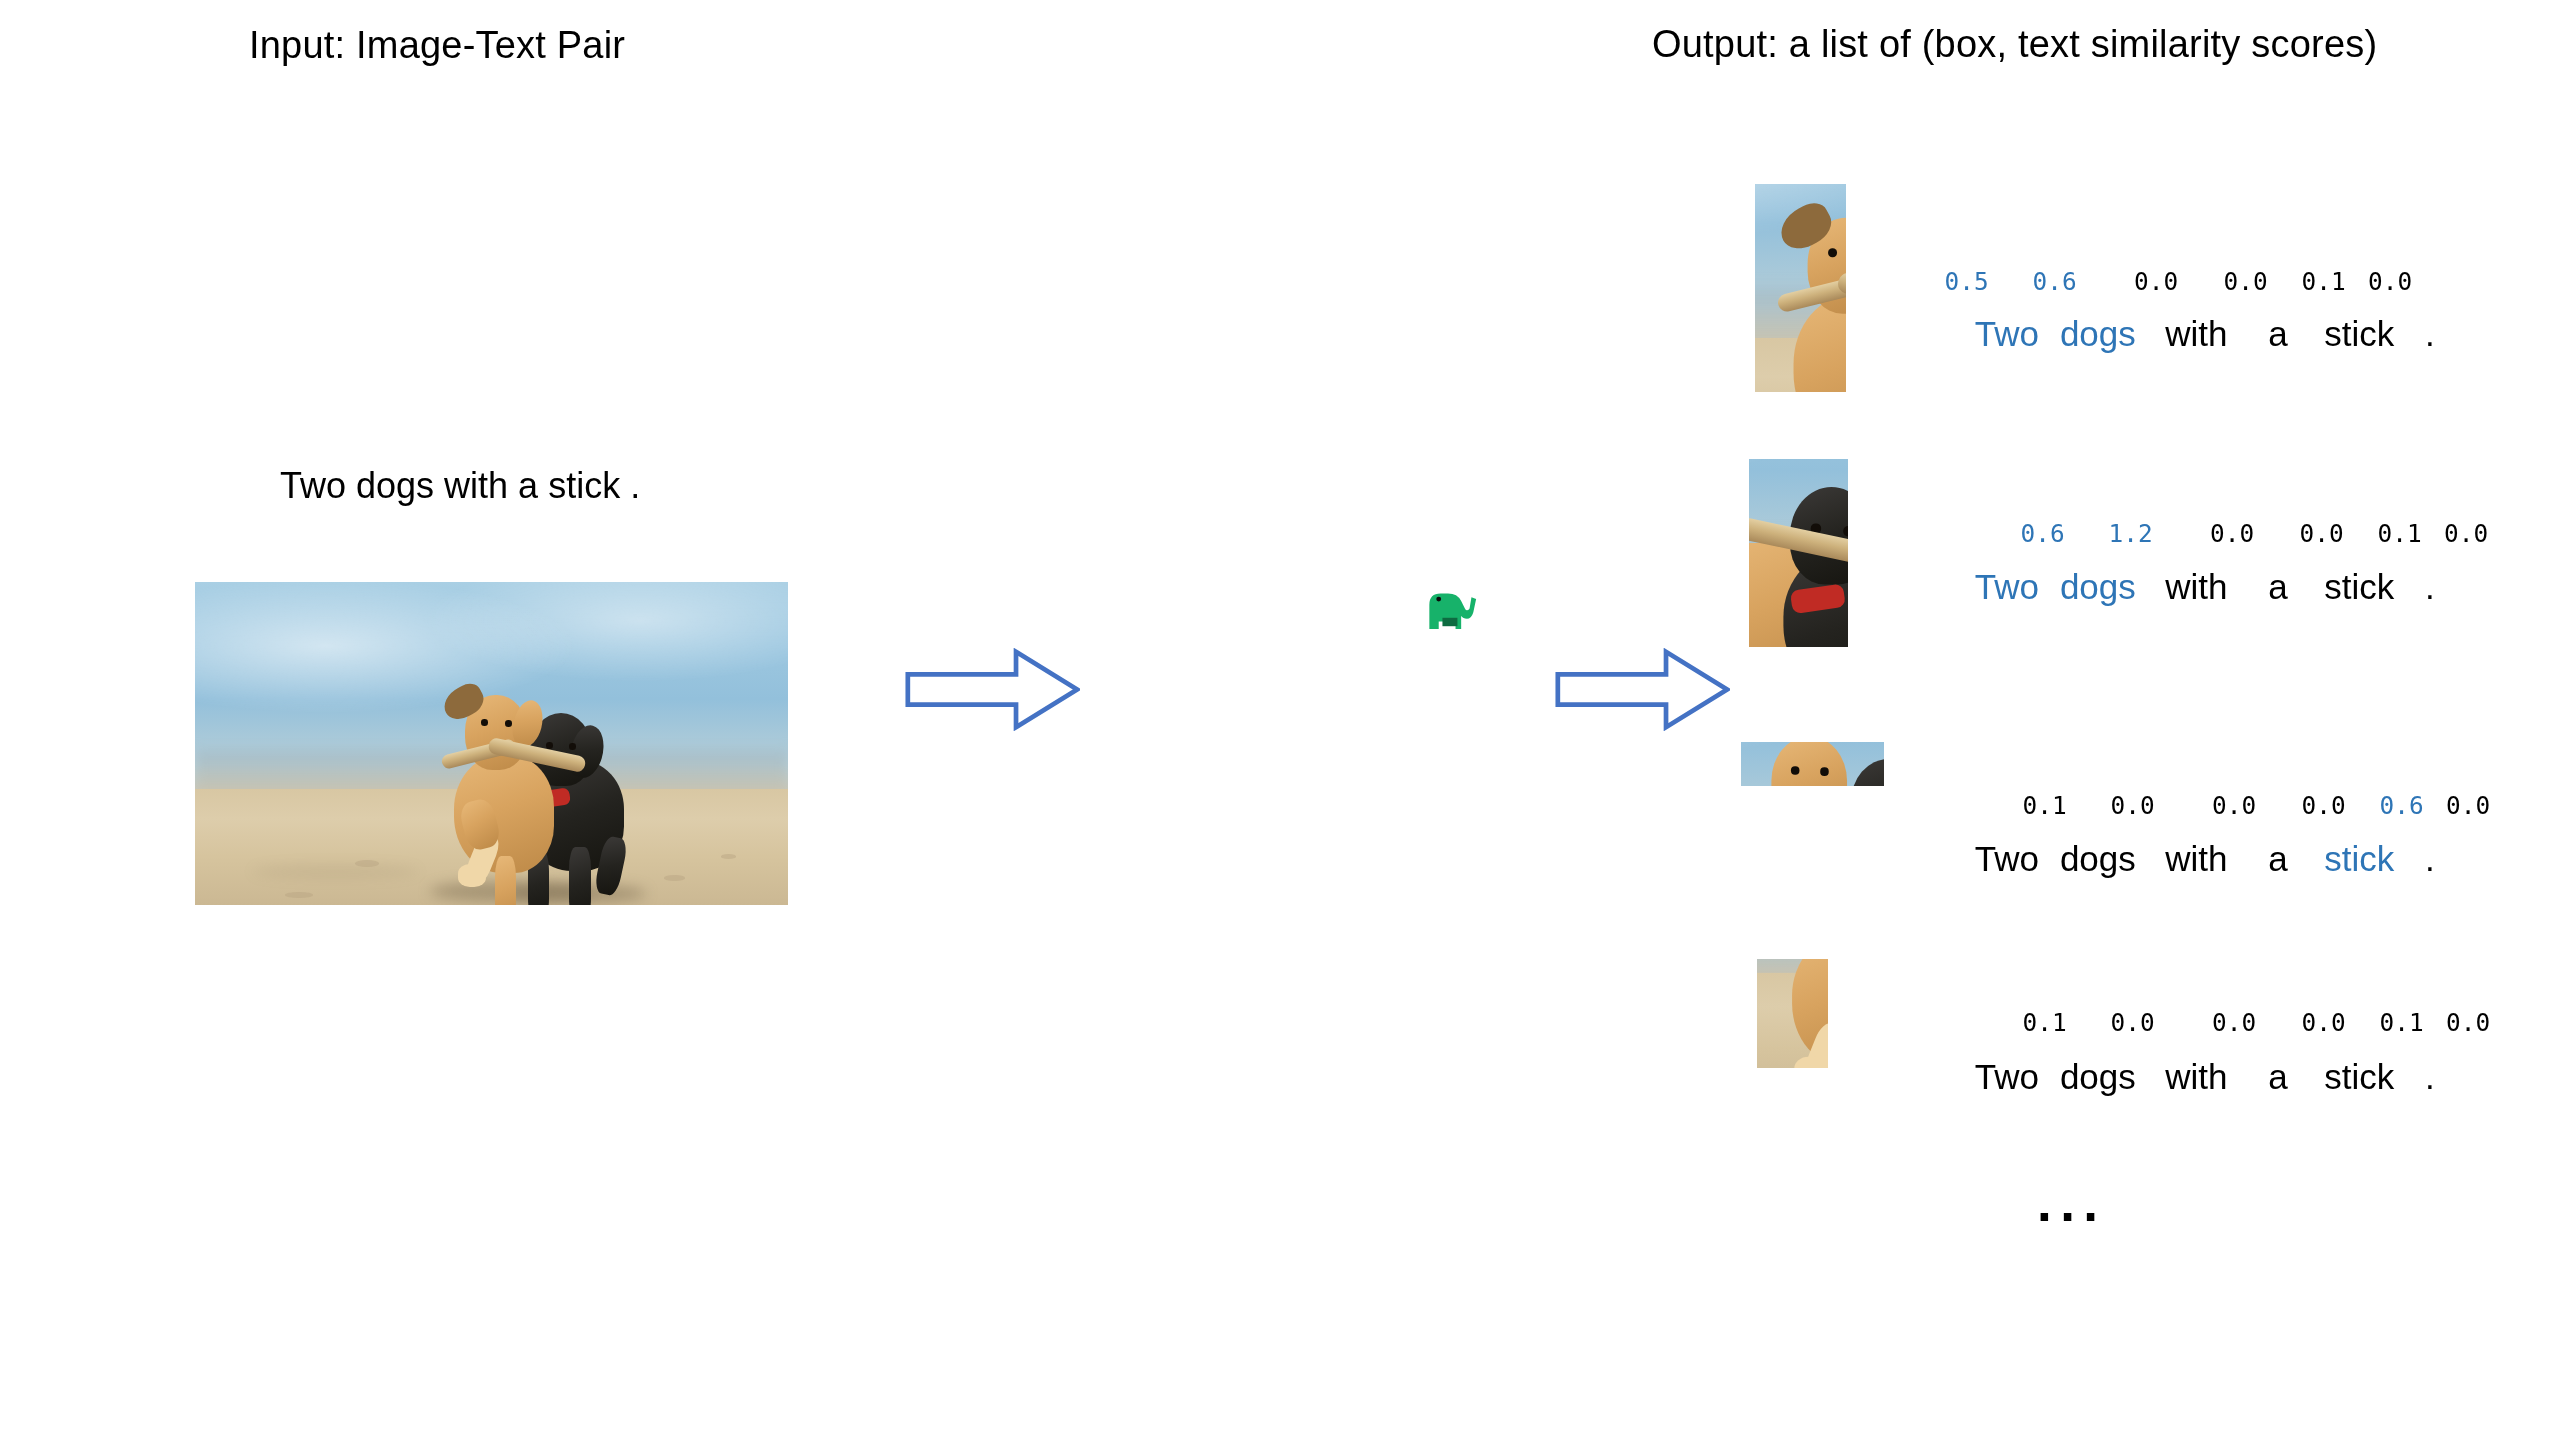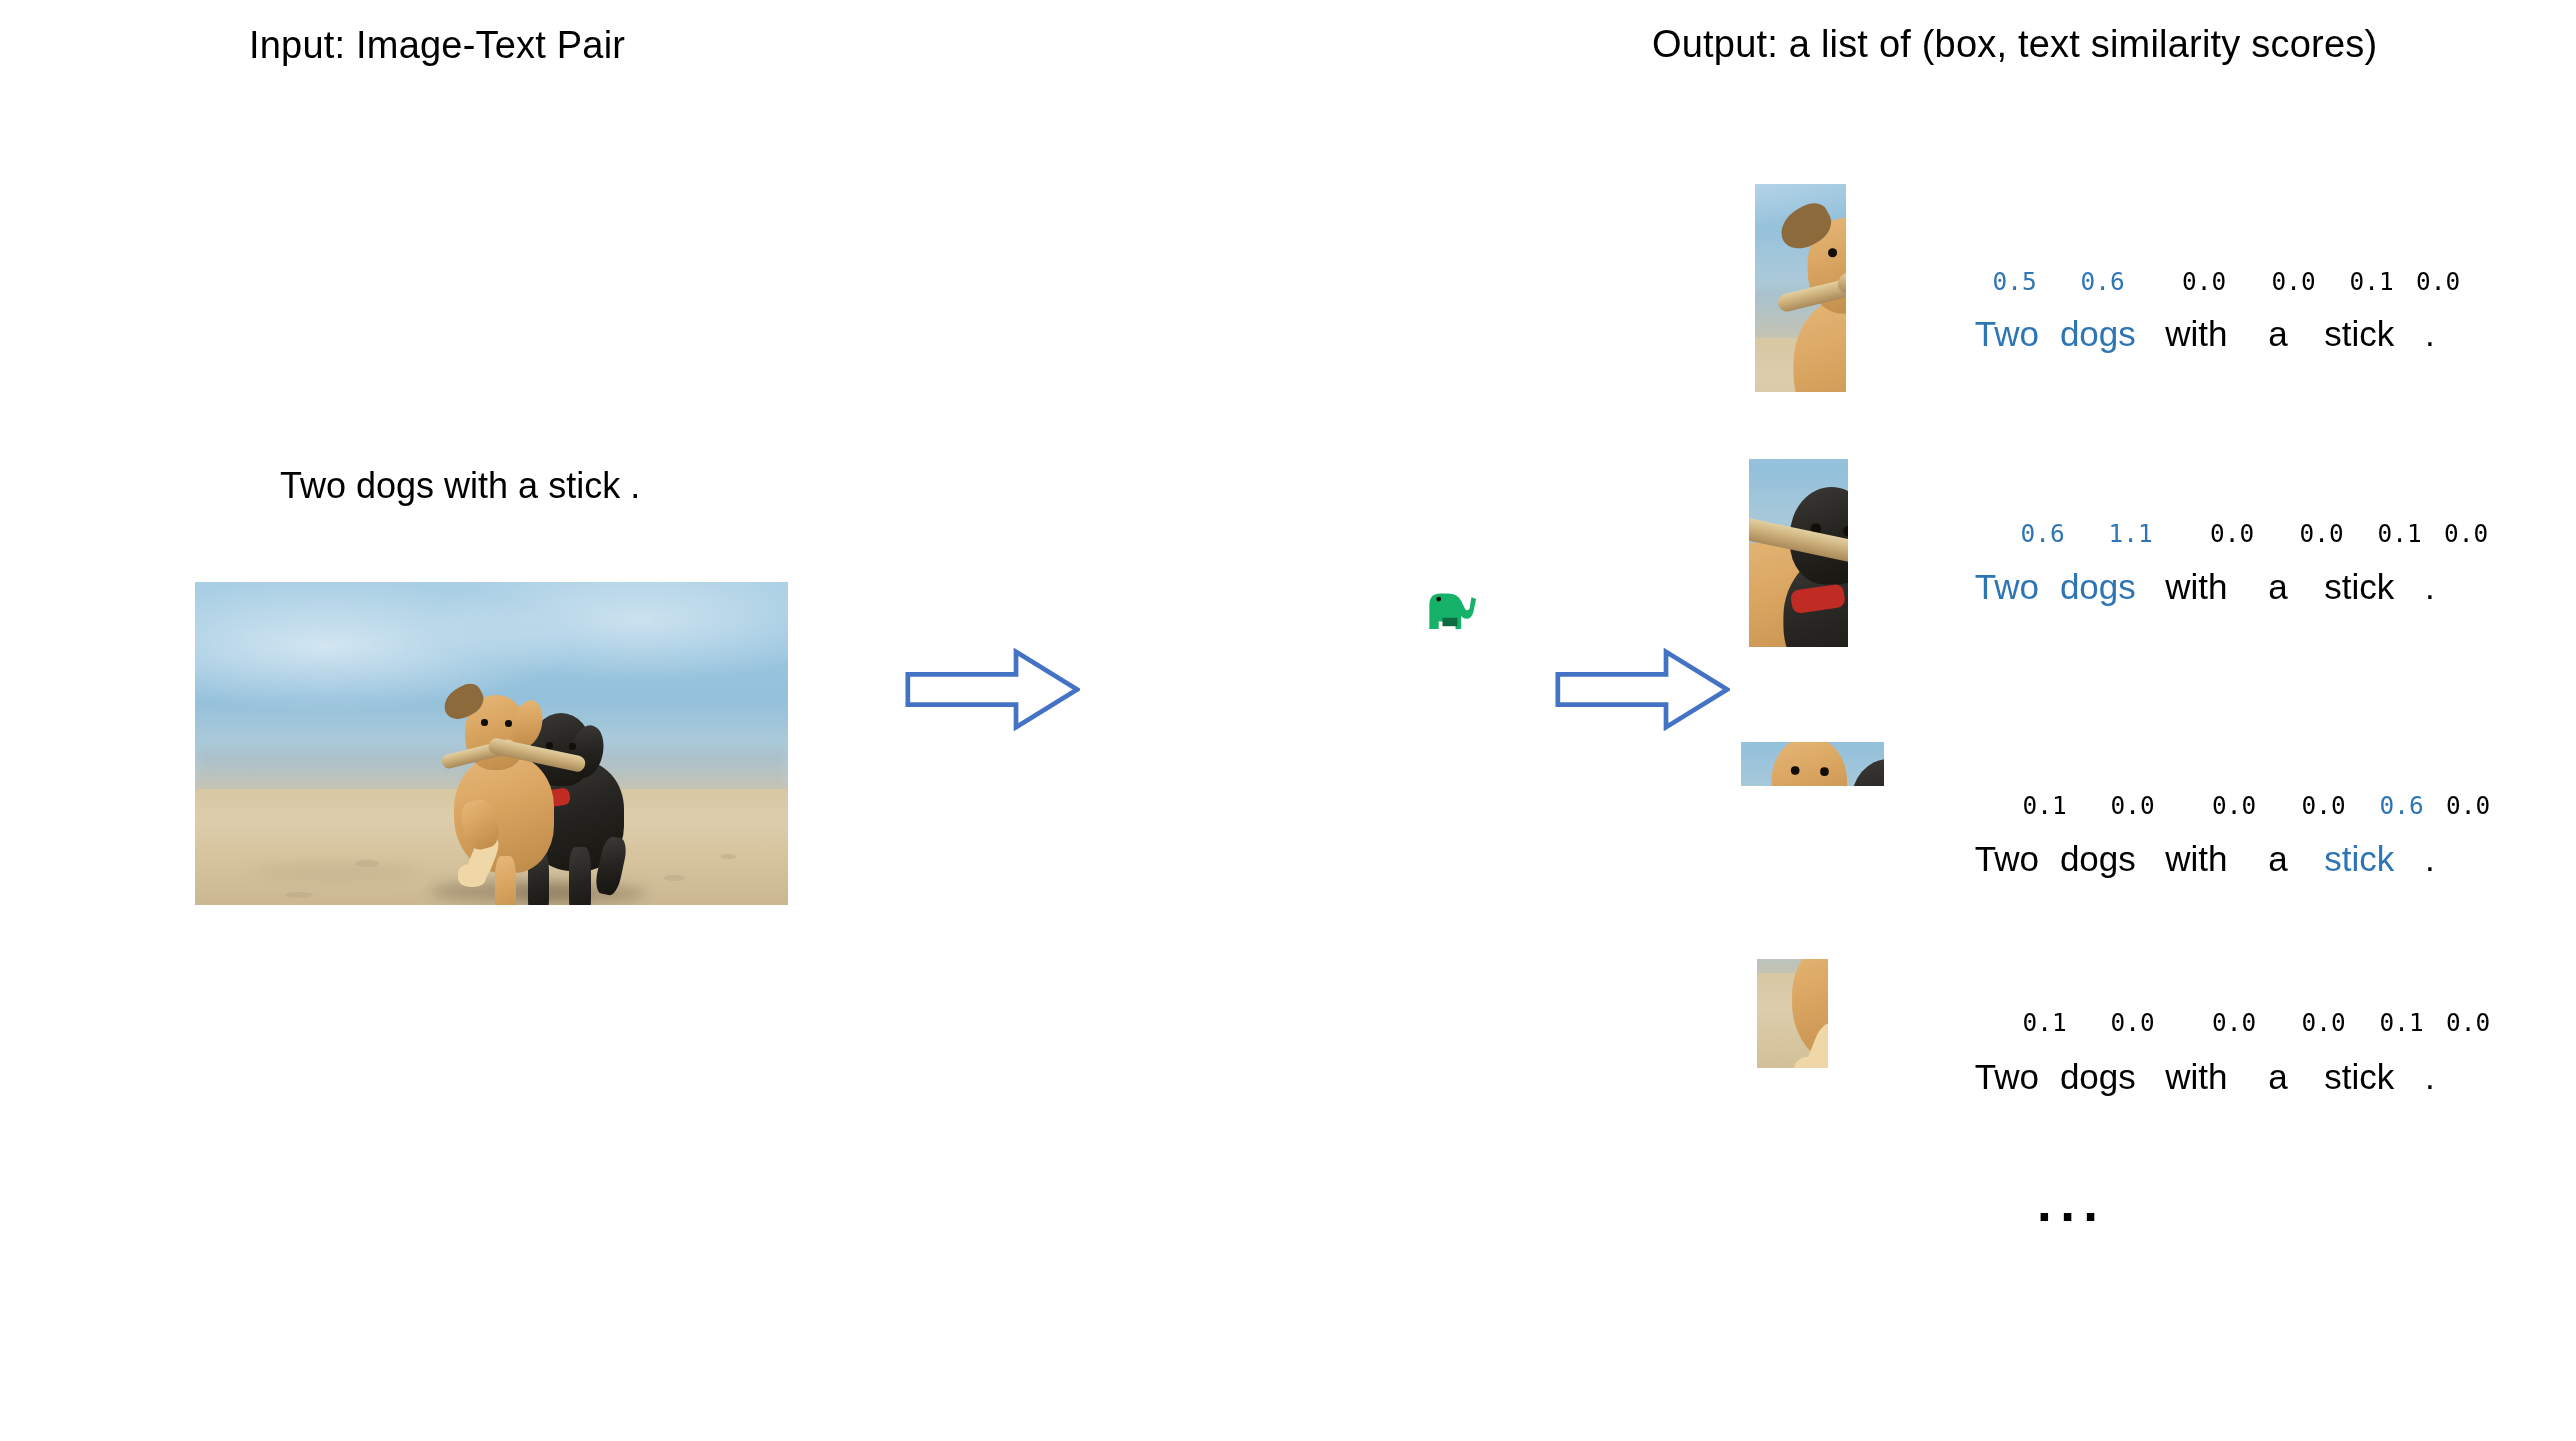--- a/index.html
+++ b/index.html
@@ -217,21 +217,21 @@
         <div class="tan-body" style="position:absolute;left:248px;top:105px;width:41px;height:30px;border-radius:60% 40% 50% 50%;transform:rotate(-28deg);background:#8d6a3c;"></div>
         <div class="eye" style="position:absolute;left:286px;top:137px;width:6.6px;height:6.6px;"></div>
 
         <div class="eye" style="position:absolute;left:296px;top:160px;width:13px;height:9.4px;border-radius:45%;"></div>
         <div class="stick-piece" style="position:absolute;left:246px;top:165px;width:75px;height:14px;transform:rotate(-14deg);"></div>
         <div class="stick-piece" style="position:absolute;left:293px;top:165px;width:98px;height:16px;transform:rotate(12deg);"></div>
         <div class="tan-light" style="position:absolute;left:276px;top:252px;width:22.5px;height:49px;border-radius:34%;transform:rotate(22deg);"></div>
 
       </div>
     </div>
-    <div class="scores" style="left:1890px;top:238px;">
+    <div class="scores" style="left:1842px;top:238px;">
       <span class="scr hl" style="width:73px">0.5</span><span class="scr hl" style="width:103px">0.6</span><span class="scr" style="width:100px">0.0</span><span class="scr" style="width:79px">0.0</span><span class="scr" style="width:77px">0.1</span><span class="scr" style="width:56px">0.0</span>
     </div>
     <div class="tokens" style="left:1909px;top:274px;">
       <span class="tok hl" style="width:79px">Two</span><span class="tok hl" style="width:103px">dogs</span><span class="tok" style="width:94px">with</span><span class="tok" style="width:69px">a</span><span class="tok" style="width:94px">stick</span><span class="tok" style="width:47px">.</span>
     </div>
   </div>
 
   <div class="out-row">
     <div class="thumb" style="left:1749px;top:459px;width:99px;height:188px;">
       <div class="photo-scene" style="width:593px;height:323px;transform:scale(1.30);margin-left:-392px;margin-top:-141px;">
@@ -243,21 +243,21 @@
         <div class="black-body" style="position:absolute;left:333px;top:130px;width:64px;height:75px;border-radius:50% 50% 42% 42%;"></div>
         <div class="black-body" style="position:absolute;left:377px;top:141px;width:34px;height:54px;border-radius:50% 60% 50% 40%;transform:rotate(16deg);"></div>
         <div class="eye" style="position:absolute;left:349px;top:158px;width:7.5px;height:7.5px;"></div>
         <div class="eye" style="position:absolute;left:374px;top:160px;width:7.5px;height:7.5px;"></div>
         <div class="collar" style="position:absolute;left:334px;top:207px;width:41px;height:18px;border-radius:6.6px;transform:rotate(-8deg);"></div>
         <div class="stick-piece" style="position:absolute;left:293px;top:163px;width:101px;height:17px;transform:rotate(12deg);"></div>
 
       </div>
     </div>
     <div class="scores" style="left:1918px;top:490px;">
-      <span class="scr hl" style="width:73px">0.6</span><span class="scr hl" style="width:103px">1.1</span><span class="scr" style="width:100px">0.0</span><span class="scr" style="width:79px">0.0</span><span class="scr" style="width:77px">0.1</span><span class="scr" style="width:56px">0.0</span>
+      <span class="scr hl" style="width:73px">0.6</span><span class="scr hl" style="width:103px">1.2</span><span class="scr" style="width:100px">0.0</span><span class="scr" style="width:79px">0.0</span><span class="scr" style="width:77px">0.1</span><span class="scr" style="width:56px">0.0</span>
     </div>
     <div class="tokens" style="left:1909px;top:527px;">
       <span class="tok hl" style="width:79px">Two</span><span class="tok hl" style="width:103px">dogs</span><span class="tok" style="width:94px">with</span><span class="tok" style="width:69px">a</span><span class="tok" style="width:94px">stick</span><span class="tok" style="width:47px">.</span>
     </div>
   </div>
 
   <div class="out-row">
     <div class="thumb" style="left:1741px;top:742px;width:143px;height:44px;">
       <div class="photo-scene" style="width:593px;height:323px;transform:scale(1.22);margin-left:-299px;margin-top:-143px;">
         <div class="sky"></div>

